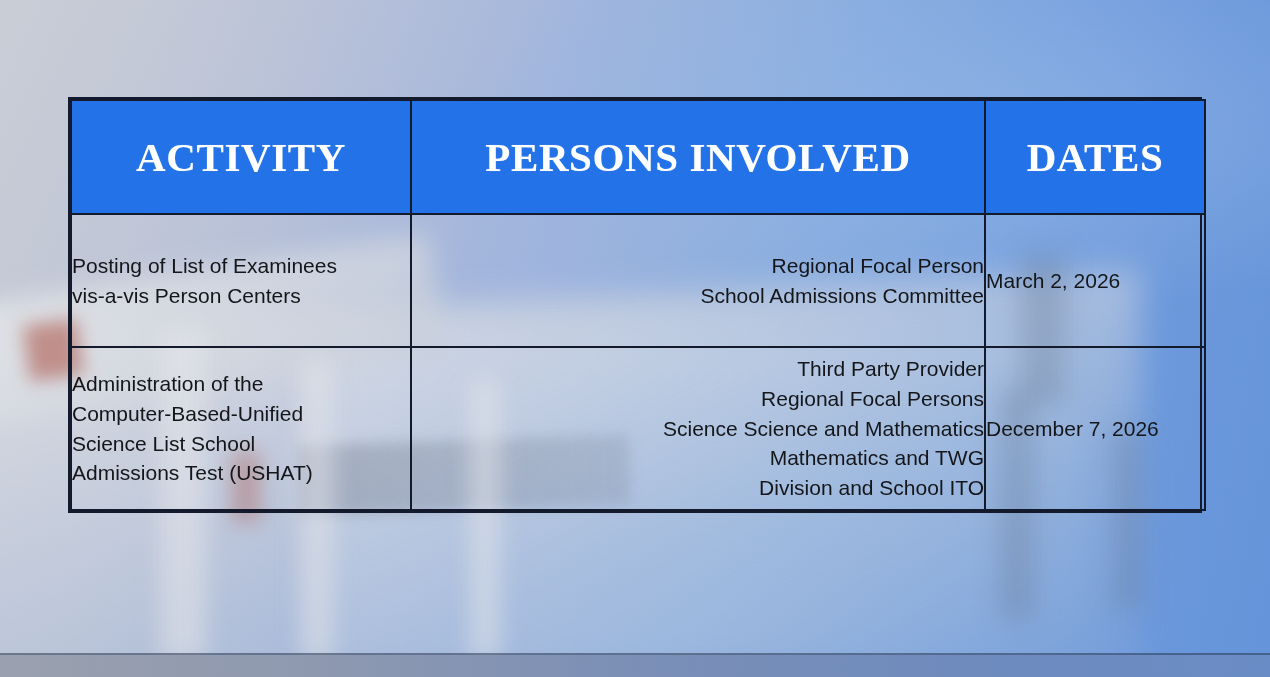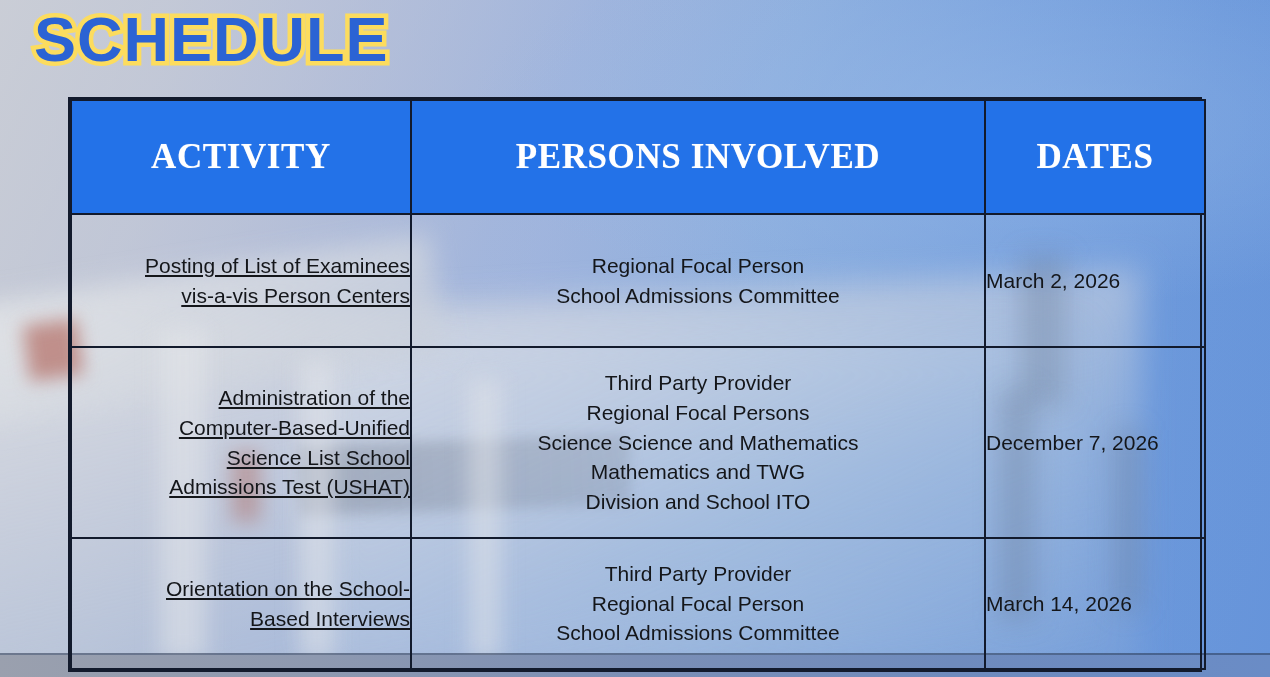--- a/index.html
+++ b/index.html
@@ -135,42 +135,42 @@
   }
   col.c-activity { width: 340px; }
   col.c-persons  { width: 574px; }
   col.c-dates    { width: 220px; }
 
   thead th {
     background: #2372e8;
     color: #ffffff;
     font-family: "Liberation Serif", serif;
     font-weight: 700;
-    font-size: 35px;
+    font-size: 41px;
     letter-spacing: 0.6px;
     height: 114px;
     text-align: center;
     vertical-align: middle;
     text-shadow: 0 0 1px rgba(255,255,255,0.35);
   }
 
   tbody td {
     font-family: "Liberation Sans", sans-serif;
     font-size: 21px;
     color: #14161a;
     line-height: 1.42;
     vertical-align: middle;
     background: transparent;
   }
-  td.cell-activity { padding: 10px 14px 10px 16px; text-align: right; text-decoration: underline; }
-  td.cell-persons  { padding: 10px 14px 10px 15px; text-align: center; }
+  td.cell-activity { padding: 10px 14px 10px 16px; text-align: left; }
+  td.cell-persons  { padding: 10px 14px 10px 15px; text-align: right; }
   td.cell-dates    { padding: 10px 10px; }
 
   tr.row-1 { height: 133px; }
-  tr.row-2 { height: 191px; }
+  tr.row-2 { height: 163px; }
   tr.row-3 { height: 131px; }
 
   .line { display: block; white-space: nowrap; }
 </style>
 </head>
 <body>
 
 <div id="slide">
 
   <div class="bg-photo">
@@ -184,21 +184,20 @@
     <div class="bg-column" style="left:160px; top:330px; width:46px; height:330px;"></div>
     <div class="bg-column" style="left:300px; top:360px; width:34px; height:300px;"></div>
     <div class="bg-column" style="left:470px; top:380px; width:30px; height:280px;"></div>
     <div class="bg-shadow" style="left:1020px; top:255px; width:46px; height:150px;"></div>
     <div class="bg-shadow" style="left:1000px; top:390px; width:34px; height:230px;"></div>
     <div class="bg-shadow" style="left:1115px; top:430px; width:26px; height:180px;"></div>
     <div class="bg-bottombar-line"></div>
     <div class="bg-bottombar"></div>
   </div>
 
-  <div class="title">SCHEDULE</div>
 
   <div class="table-wrap">
     <table class="schedule">
       <colgroup>
         <col class="c-activity">
         <col class="c-persons">
         <col class="c-dates">
       </colgroup>
       <thead>
         <tr>
@@ -231,30 +230,18 @@
           <td class="cell-persons">
             <span class="line">Third Party Provider</span>
             <span class="line">Regional Focal Persons</span>
             <span class="line">Science Science and Mathematics</span>
             <span class="line">Mathematics and TWG</span>
             <span class="line">Division and School ITO</span>
           </td>
           <td class="cell-dates">December 7, 2026</td>
         </tr>
 
-        <tr class="row-3">
-          <td class="cell-activity">
-            <span class="line">Orientation on the School-</span>
-            <span class="line">Based Interviews</span>
-          </td>
-          <td class="cell-persons">
-            <span class="line">Third Party Provider</span>
-            <span class="line">Regional Focal Person</span>
-            <span class="line">School Admissions Committee</span>
-          </td>
-          <td class="cell-dates">March 14, 2026</td>
-        </tr>
 
       </tbody>
     </table>
   </div>
 
 </div>
 
 </body></html>

